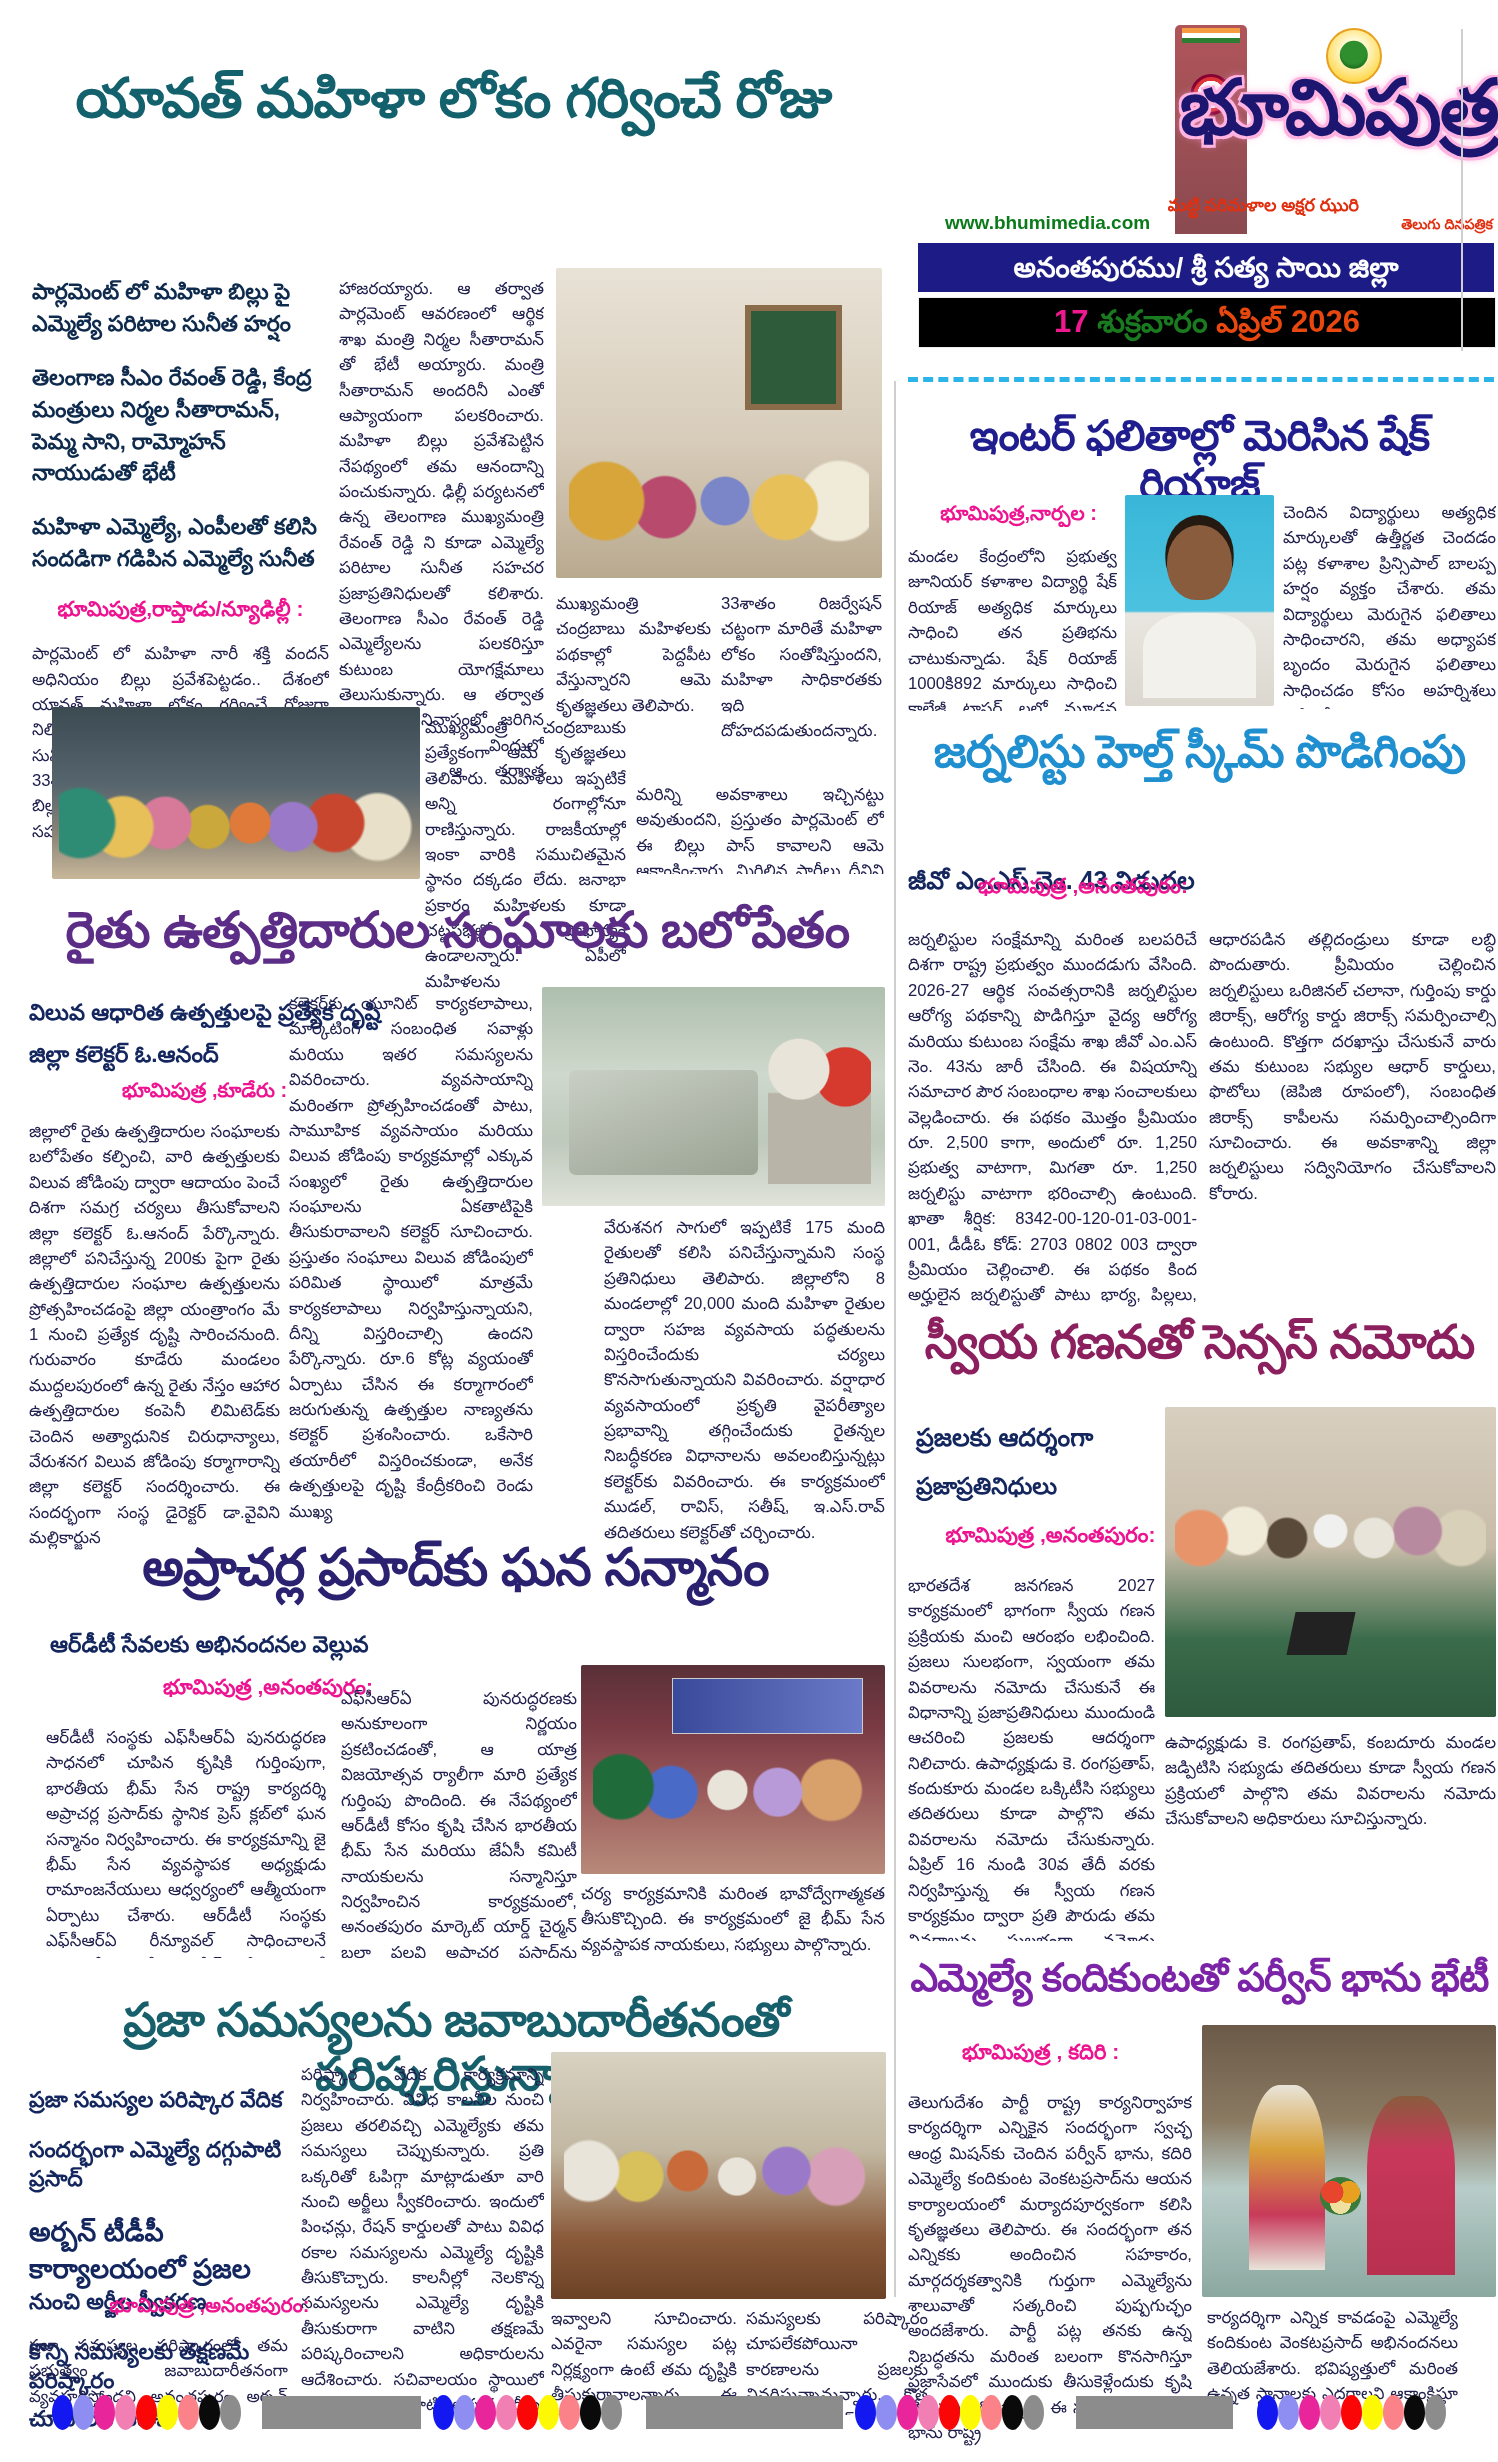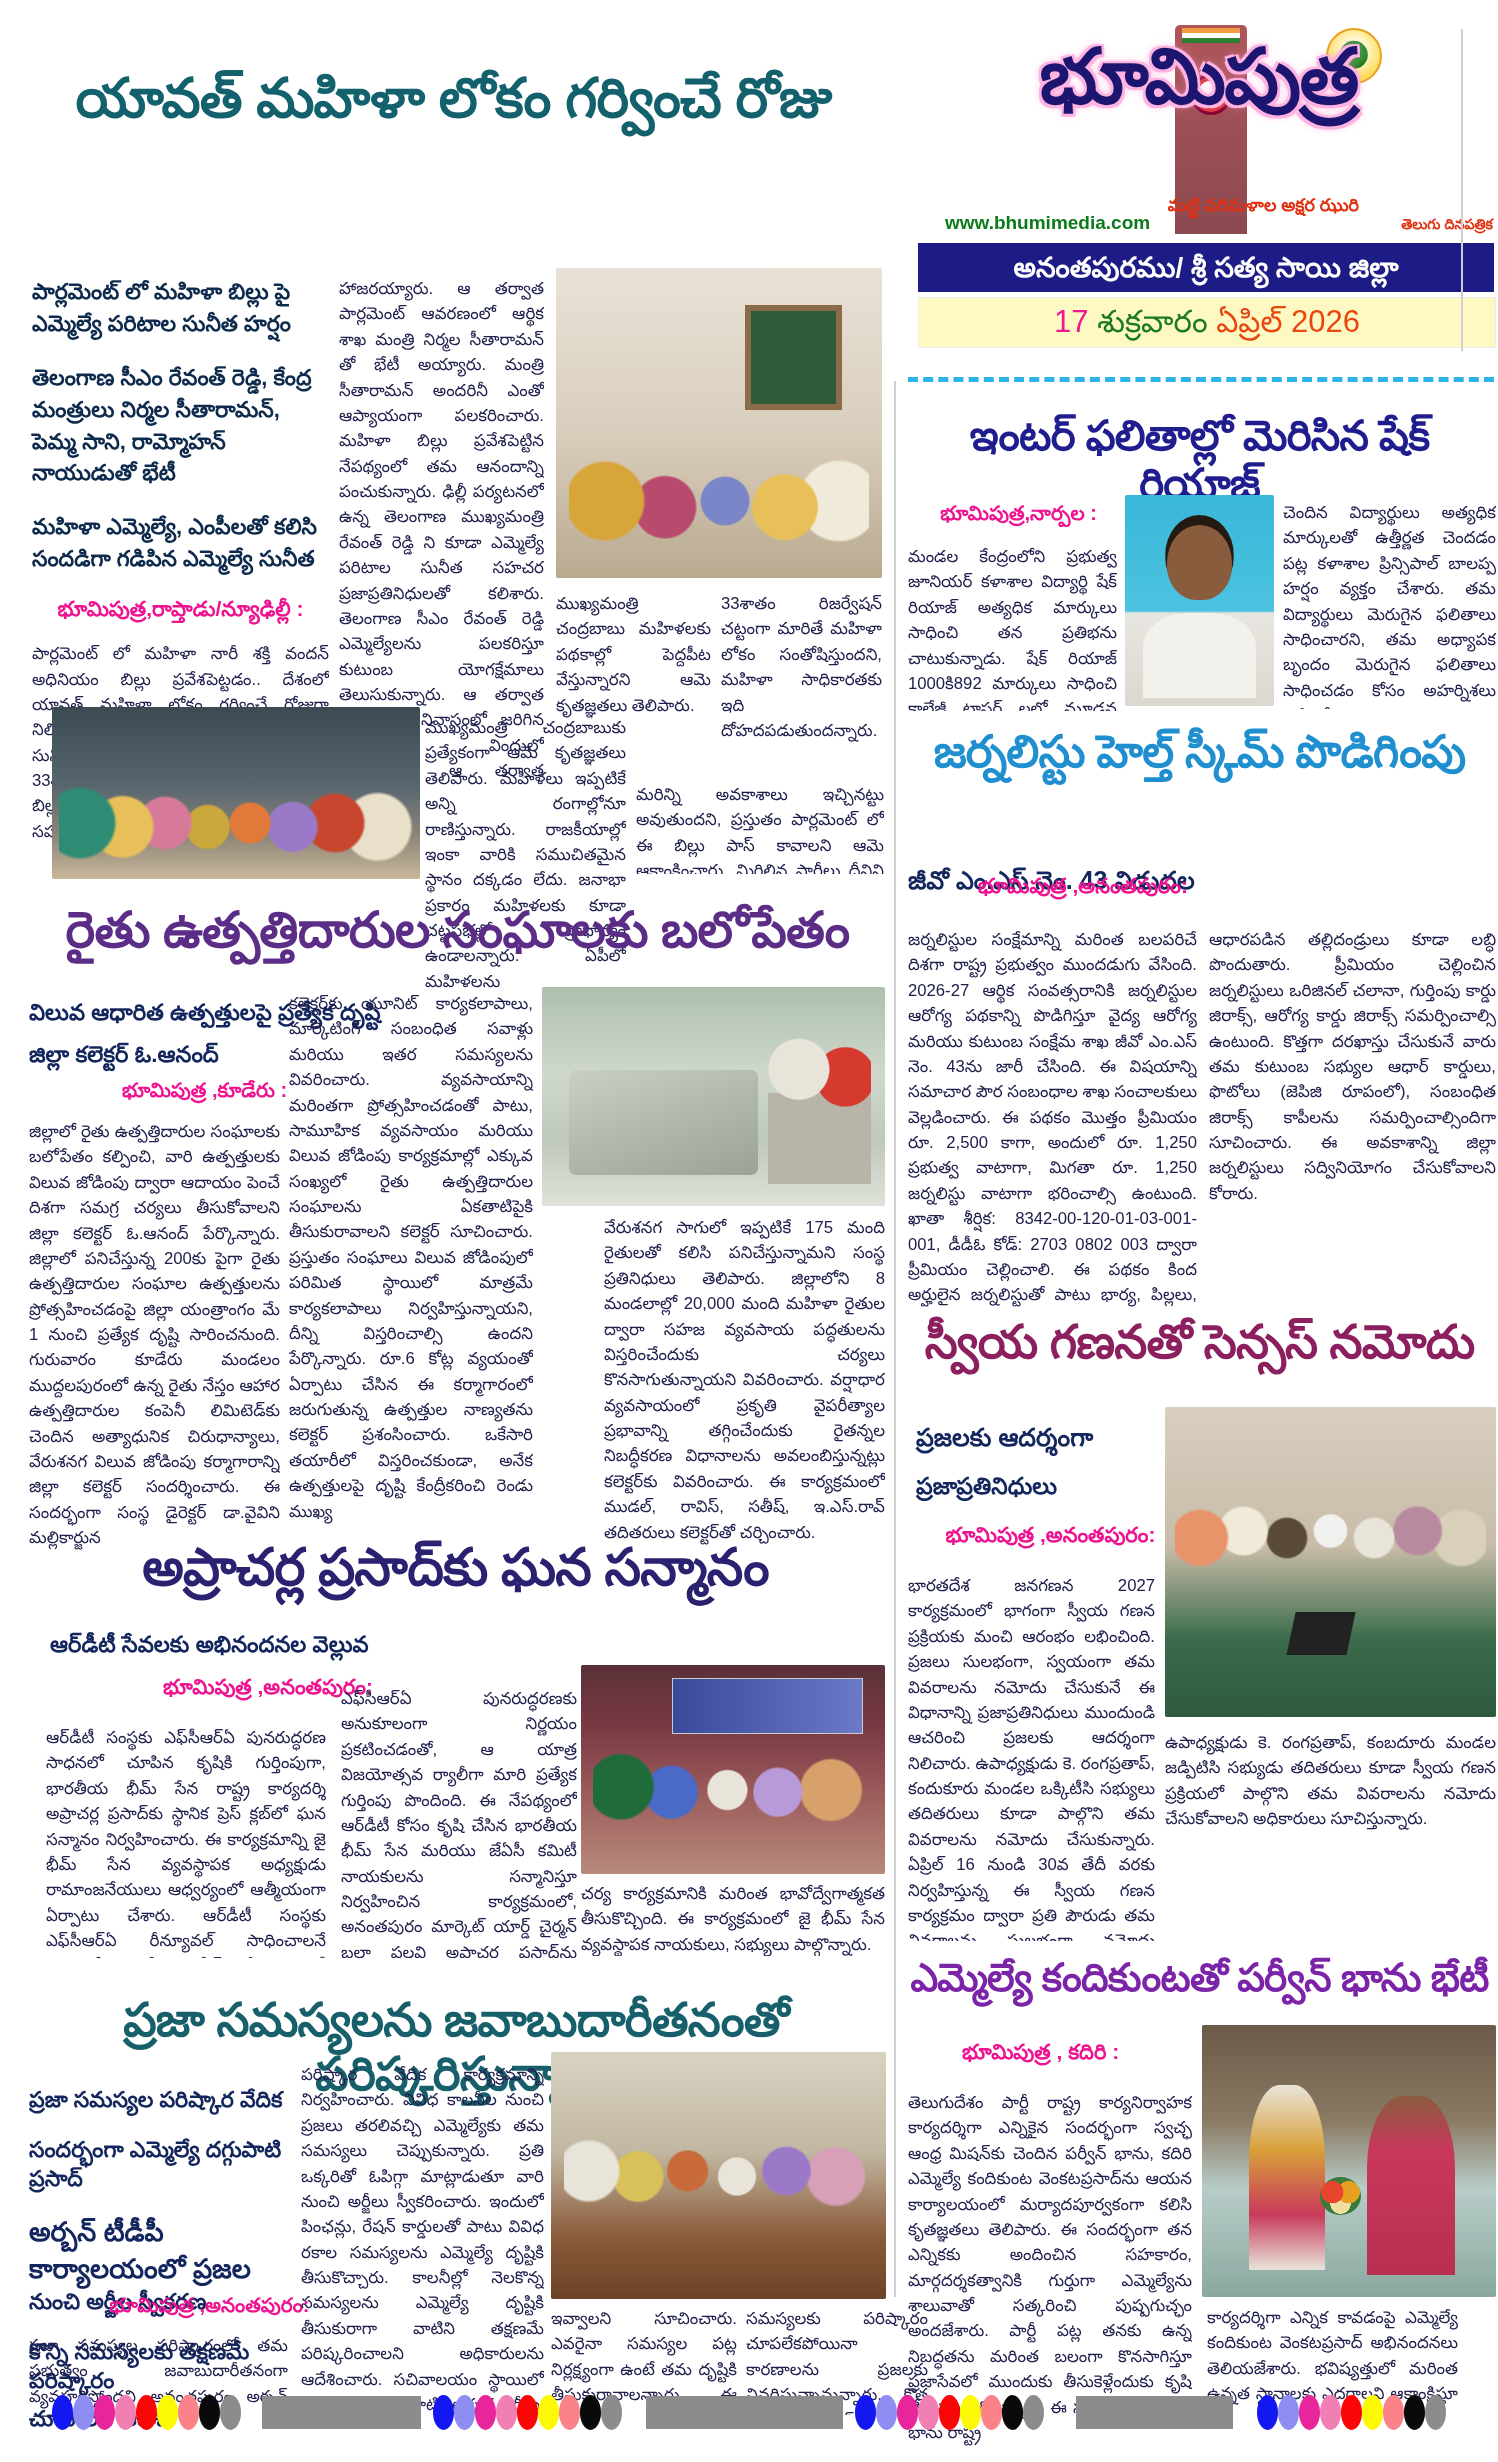--- a/index.html
+++ b/index.html
@@ -10,21 +10,21 @@
   .byline{color:#ee1390;font-weight:700;}
   .subhead{color:#14265e;font-weight:700;line-height:1.35;}
   .intro-line{color:#0e2a4d;font-weight:700;font-size:22px;line-height:1.45;margin-bottom:22px;}
   .photo{background:#c9bfae;border-radius:1.7px;}
   .vline{background:#cfcfcf;width:1.7px;}
   .dashed-sep{border-top:5.9px dashed #2bb4e8;height:0;}
   
   #masthead-title{font-size:77px;font-weight:900;color:#1c1670;text-align:center;letter-spacing:-1.7px;
      text-shadow:2.5px 2.5px 0 #ffb3e0,-2.5px -2.5px 0 #ffb3e0,2.5px -2.5px 0 #ffb3e0,-2.5px 2.5px 0 #ffb3e0,0 0 10px #ff9ad5;}
   #district-bar{background:#1d1c86;color:#ffffff;font-weight:700;font-size:28px;text-align:center;line-height:49px;}
-  #date-bar{background:#fef9c3;border:0.8px solid #ececec;font-weight:400;font-size:31px;text-align:center;line-height:47px;}
+  #date-bar{background:#000000;border:0.8px solid #ececec;font-weight:700;font-size:31px;text-align:center;line-height:47px;}
   .tower{background:linear-gradient(#b0555a,#8a4a50);border-radius:5px 5px 0 0;}
   .tower .flag{position:absolute;top:3.3px;left:10%;width:80%;height:15px;
      background:linear-gradient(#f59b42 33%,#ffffff 33% 66%,#2e7d32 66%);}
   .tower .clock{position:absolute;top:49px;left:50%;transform:translateX(-50%);width:35px;height:35px;border-radius:50%;
      background:radial-gradient(#ffffff 55%,#d33 56%);border:3.3px solid #803;}
   .seal{border-radius:50%;background:radial-gradient(circle at 50% 40%,#fff8d0 30%,#ffd84d 75%,#e8a020 100%);border:2.5px solid #e8a020;}
   .seal .tree{position:absolute;left:50%;top:48%;transform:translate(-50%,-50%);width:28.4px;height:28.4px;border-radius:50%;
      background:radial-gradient(circle at 50% 35%,#2f8f2f 55%,#1c6b1c 80%,transparent 81%);}
   .dot{display:inline-block;width:21px;height:35px;border-radius:50%;margin-right:0px;}
   .foot-bar{background:#8c8c8c;height:33px;}
@@ -35,21 +35,21 @@
 <div id="page">
 
   <div class="abs" style="left:899px;top:21px;width:599px;height:330px;">
     <div class="abs tower" style="left:276px;top:4.2px;width:72px;height:209px;">
       <div class="flag"></div>
       <div class="clock"></div>
     </div>
     <div class="abs seal" style="left:427px;top:6.7px;width:52px;height:52px;">
       <div class="tree"></div>
     </div>
-    <div class="abs" id="masthead-title" style="left:0px;top:11px;width:599px;">భూమిపుత్ర</div>
+    <div class="abs" id="masthead-title" style="left:0px;top:42px;width:599px;text-align:right;">భూమిపుత్ర</div>
     <div class="abs" style="left:142px;top:174px;width:318px;color:#e03010;font-weight:700;font-size:17.6px;text-align:right;">మట్టి పరిమళాల అక్షర ఝురి</div>
     <div class="abs" style="left:46px;top:191px;width:234px;color:#0b7a1a;font-weight:800;font-size:19px;">www.bhumimedia.com</div>
     <div class="abs" style="left:452px;top:195px;width:142px;color:#e03010;font-weight:700;font-size:14.2px;text-align:right;">తెలుగు దినపత్రిక</div>
     <div class="abs" id="district-bar" style="left:19px;top:222px;width:576px;height:49px;">అనంతపురము/ శ్రీ సత్య సాయి జిల్లా</div>
     <div class="abs" id="date-bar" style="left:19px;top:276px;width:576px;height:49px;">
       <span style="color:#f0188e;">17</span>
       <span> </span>
       <span style="color:#1a7a1f;">శుక్రవారం</span>
       <span> </span>
       <span style="color:#e8470f;">ఏప్రిల్ 2026</span>

